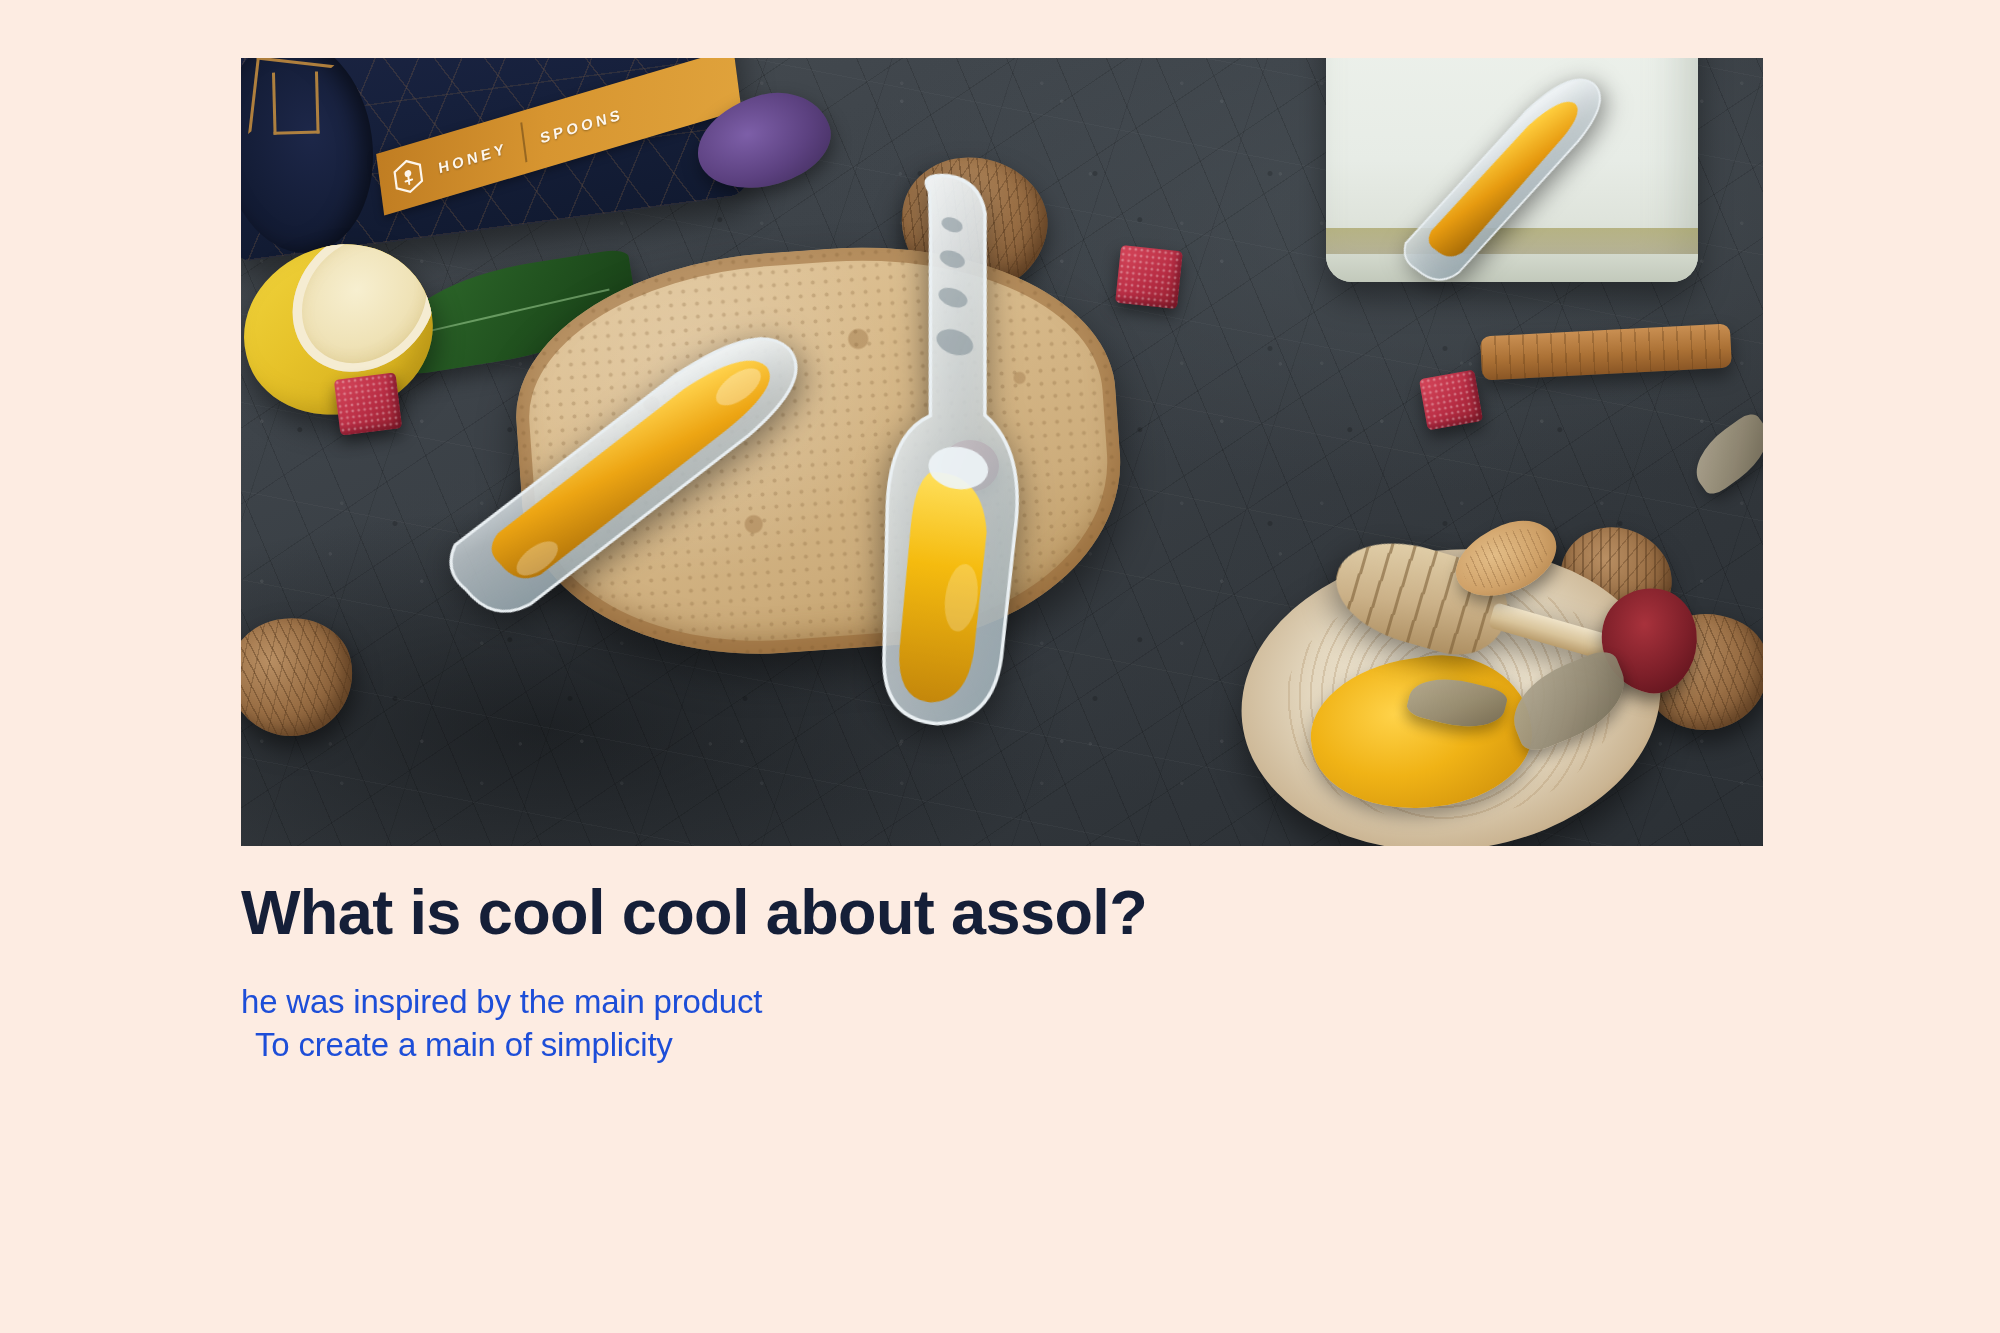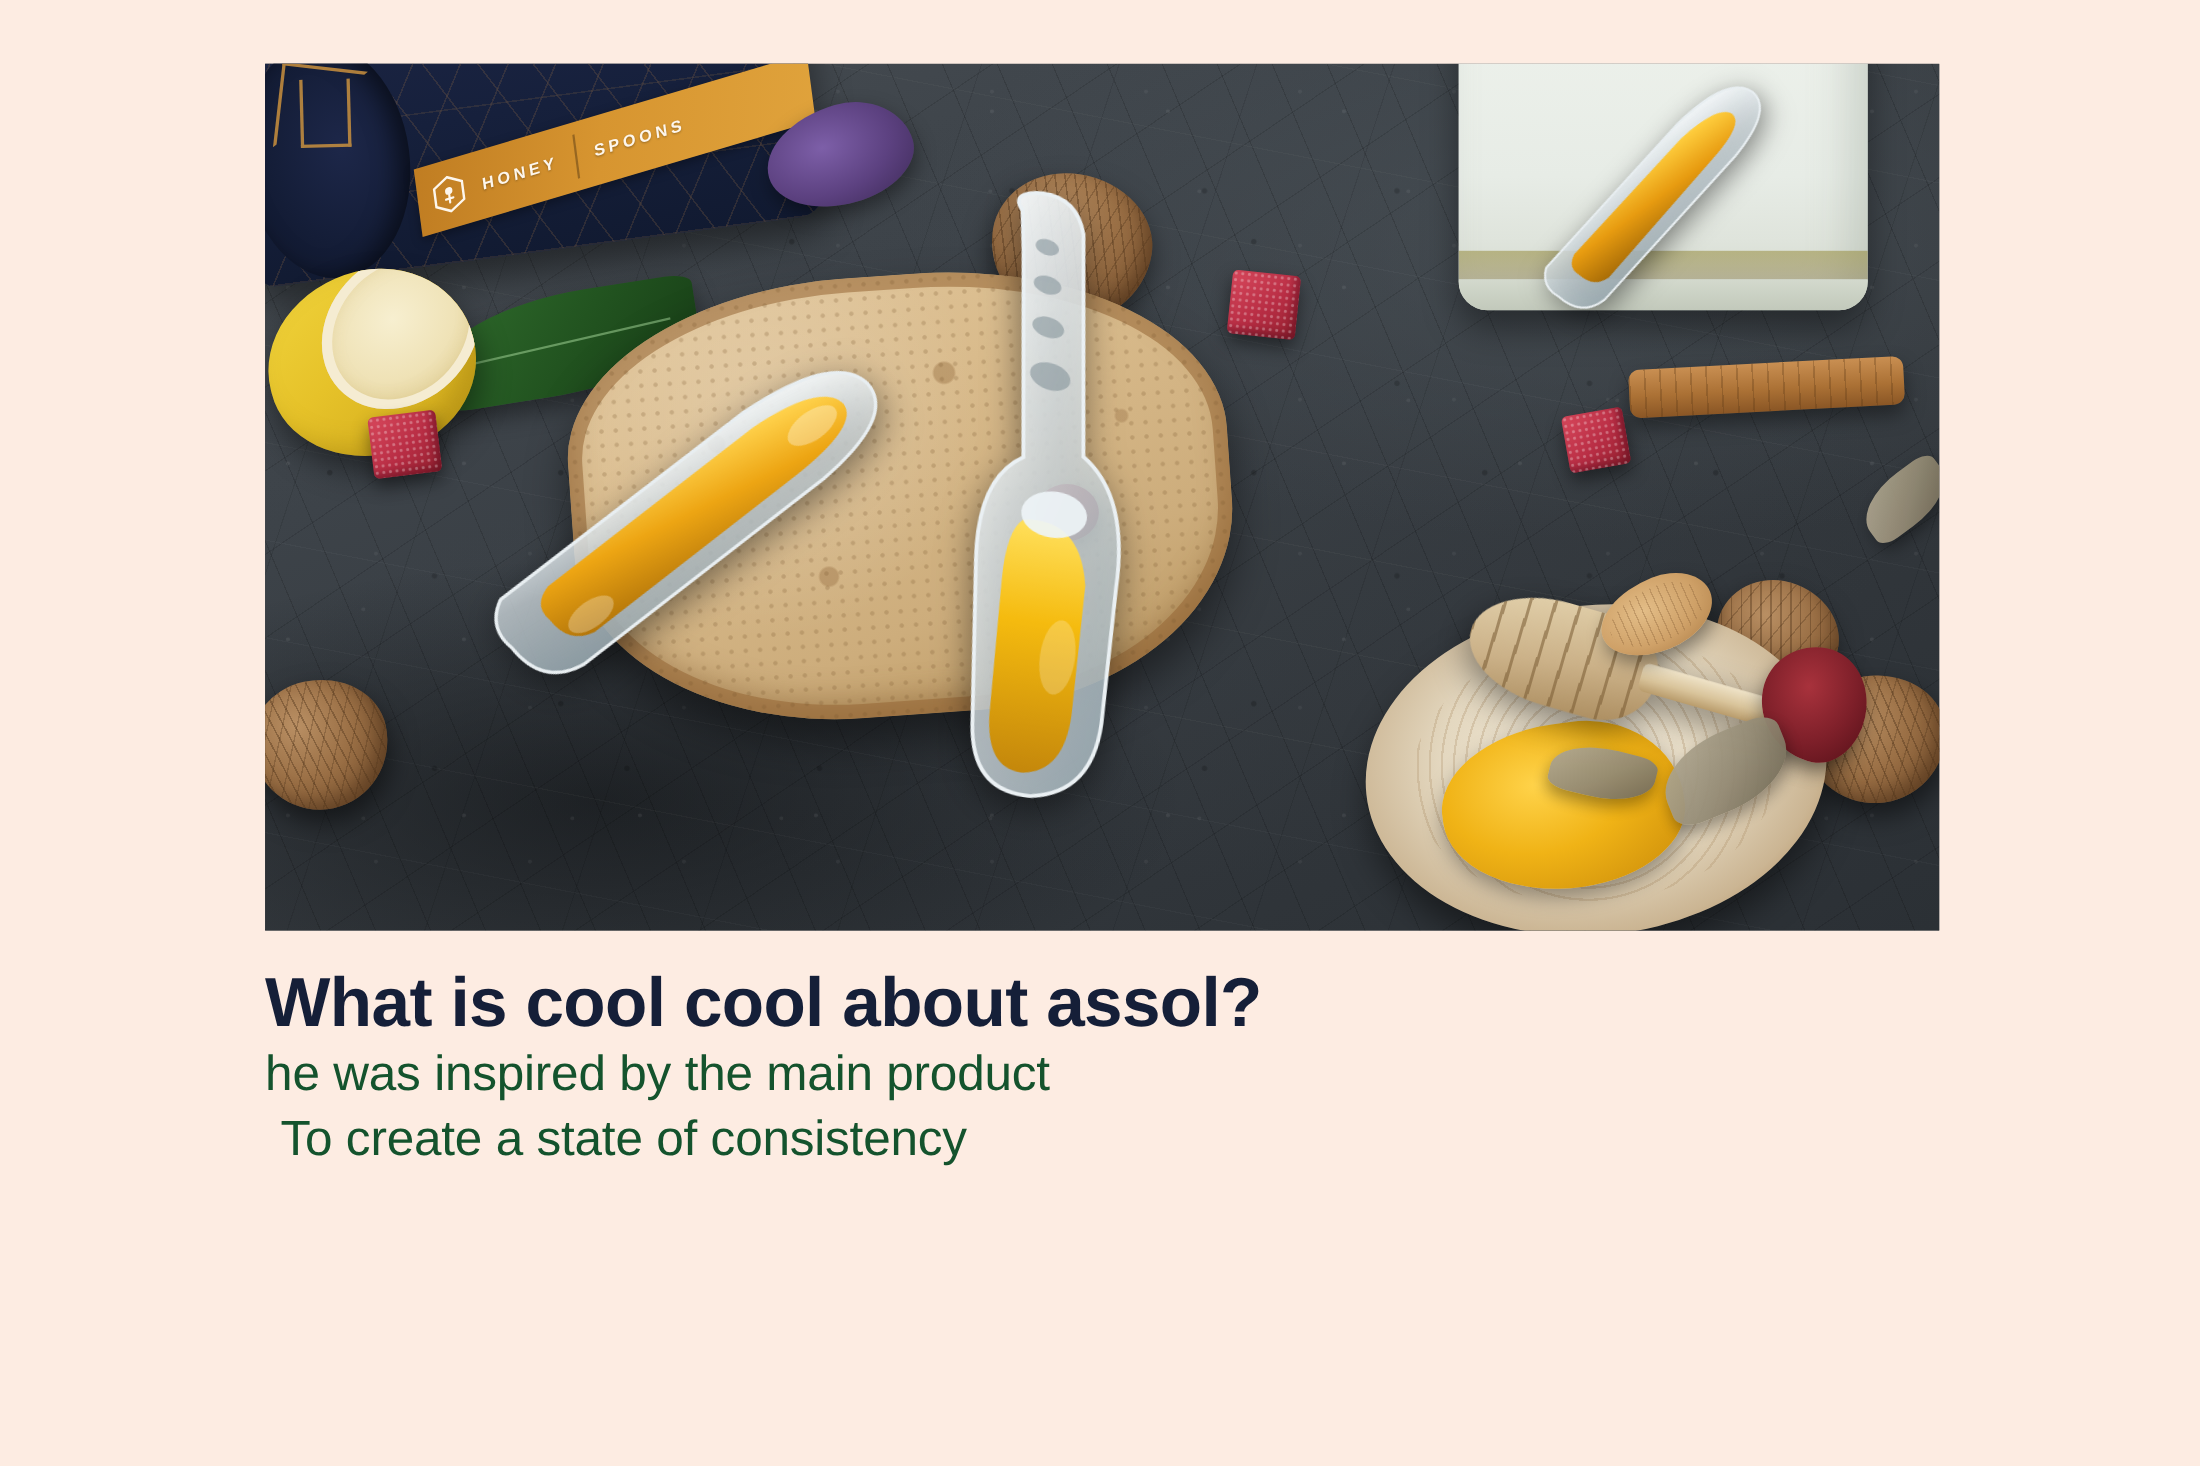--- a/index.html
+++ b/index.html
@@ -479,22 +479,23 @@
   }
   .headline {
     color: #151f38;
     font-size: 63px;
     font-weight: 700;
     letter-spacing: -0.6px;
     line-height: 1.04;
     white-space: nowrap;
   }
   .body-copy {
-    color: #14532d;
-    font-size: 45px;
+    margin-top: 34px;
+    color: #1d4ed8;
+    font-size: 33px;
     font-weight: 400;
     line-height: 1.32;
     letter-spacing: -0.2px;
   }
   .body-line { white-space: nowrap; }
   .body-line.indent { padding-left: 14px; }
 </style>
 </head>
 <body>
 
@@ -620,17 +621,17 @@
     <div class="dried-flower"></div>
     <div class="dried-leaf dleaf-a"></div>
     <div class="dried-leaf dleaf-b"></div>
     <div class="dried-leaf dleaf-c"></div>
   </div>
 
   <div class="copy">
     <h1 class="headline">What is cool cool about assol?</h1>
     <div class="body-copy">
       <div class="body-line">he was inspired by the main product</div>
-      <div class="body-line indent">To create a state of consistency</div>
+      <div class="body-line indent">To create a main of simplicity</div>
     </div>
   </div>
 
 </div>
 
 </body></html>

